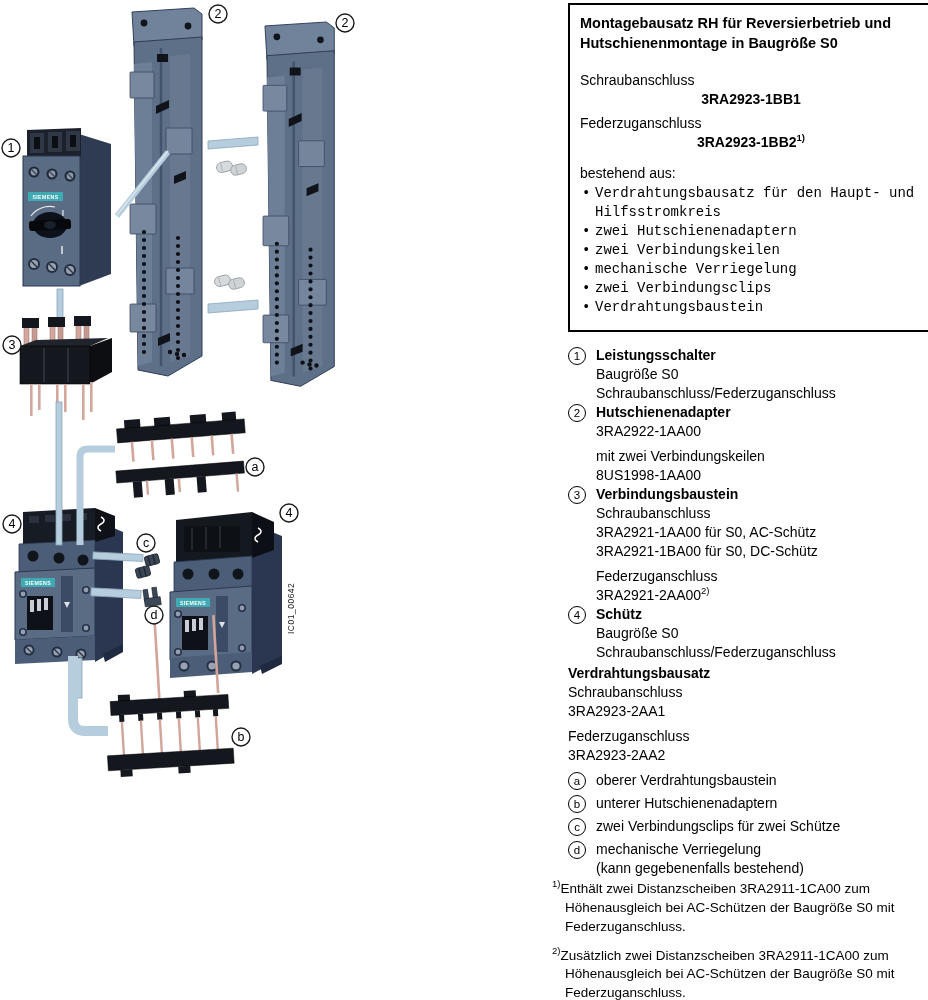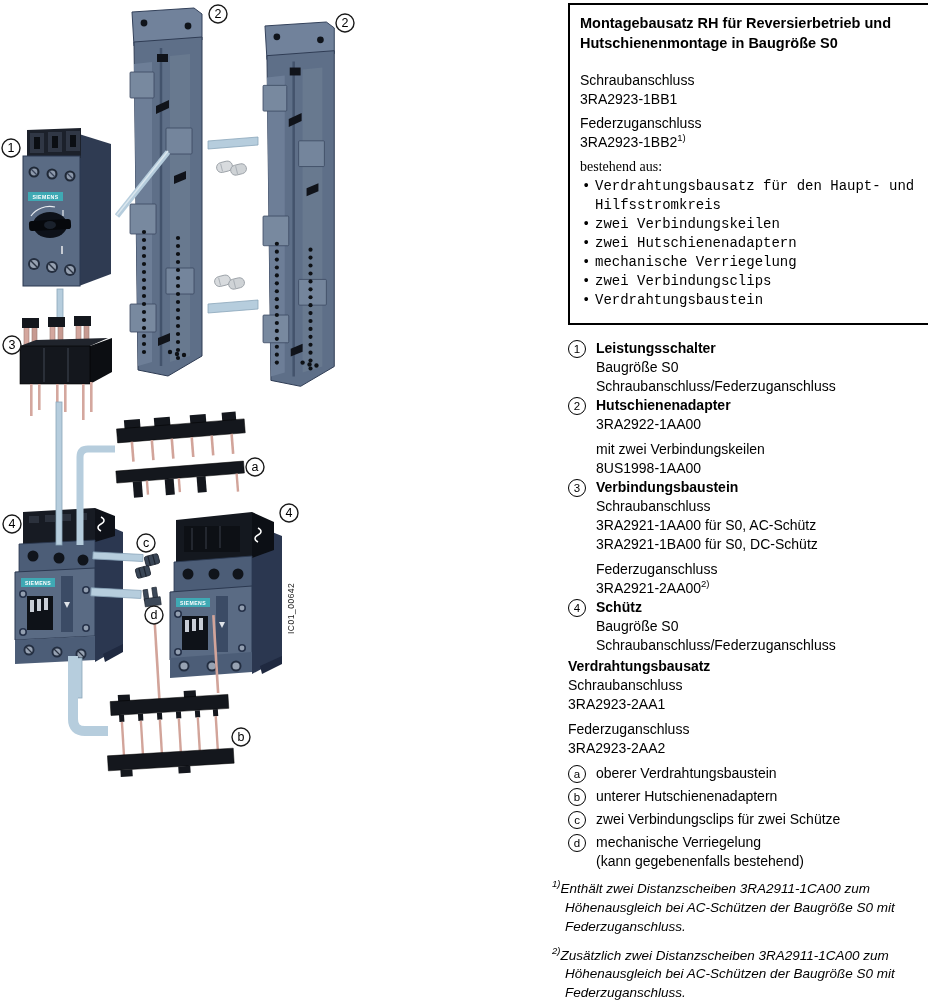--- a/index.html
+++ b/index.html
@@ -3,37 +3,37 @@
 <meta charset="utf-8">
 <style>
   html,body{margin:0;padding:0;background:#ffffff;}
   .page{position:relative;width:928px;height:1000px;background:#fff;overflow:hidden;
         font-family:"Liberation Sans","DejaVu Sans",sans-serif;color:#000;}
   .diagram{position:absolute;left:0;top:0;width:552px;height:1000px;}
   .right-col{position:absolute;left:568px;top:3px;width:366px;font-size:14px;line-height:19px;}
   .info-box{border:2px solid #000;padding:8px 10px 13px 10px;}
   .info-box h1{font-size:14.5px;line-height:20px;font-weight:bold;margin:0 0 18px 0;}
   .variant{margin-bottom:5px;}
-  .v-num{font-weight:normal;}
-  .consists{margin-top:5px;font-family:Liberation Serif, serif;}
+  .v-num{font-weight:bold;text-align:center;}
+  .consists{margin-top:12px;}
   ul.kit-list{list-style:none;margin:1px 0 0 0;padding:0;font-family:Liberation Mono, monospace;}
   ul.kit-list li{position:relative;padding-left:15px;}
   ul.kit-list li::before{content:"\2022";position:absolute;left:2px;}
   .legend{margin-top:14px;}
   .entry{display:grid;grid-template-columns:28px 1fr;align-items:start;}
   .badge{width:16px;height:16px;margin-top:1px;border:1.3px solid #000;border-radius:50%;
          font-size:11.5px;line-height:16px;text-align:center;display:inline-block;background:#fff;}
   .entry-title{font-weight:bold;}
   .para.gap{margin-top:6px;}
   .wiring-kit{margin-top:2px;}
   .lettered{margin-top:6px;}
   .lettered .entry{margin-top:4px;}
   sup.sup{font-size:9.5px;line-height:0;vertical-align:super;}
   .footnotes{position:absolute;left:552px;top:874px;width:372px;font-size:13.5px;line-height:19px;}
-  .fn{padding-left:13px;text-indent:-13px;margin-bottom:5px;font-style:italic;}
+  .fn{padding-left:13px;text-indent:-13px;margin-bottom:5px;}
   .fn sup{font-size:9.5px;vertical-align:super;}
   svg text{font-family:"Liberation Sans","DejaVu Sans",sans-serif;}
 </style>
 </head>
 <body>
 
 <div class="page">
 
   <svg class="diagram" viewBox="0 0 552 1000">
 
@@ -460,22 +460,22 @@
             <div class="v-num">3RA2923-1BB1</div>
           </div>
           <div class="variant">
             <div class="v-label">Federzuganschluss</div>
             <div class="v-num">3RA2923-1BB2<sup class="sup">1)</sup></div>
           </div>
         </div>
       <div class="consists">bestehend aus:</div>
       <ul class="kit-list" id="consists">
           <li>Verdrahtungsbausatz für den Haupt- und Hilfsstromkreis</li>
+          <li>zwei Hutschienenadaptern</li>
           <li>zwei Verbindungskeilen</li>
-          <li>zwei Hutschienenadaptern</li>
           <li>mechanische Verriegelung</li>
           <li>zwei Verbindungsclips</li>
           <li>Verdrahtungsbaustein</li>
         </ul>
     </div>
 
     <div class="legend" id="legend-numbered">
         <div class="entry">
           <span class="badge">1</span>
           <div class="entry-body">

